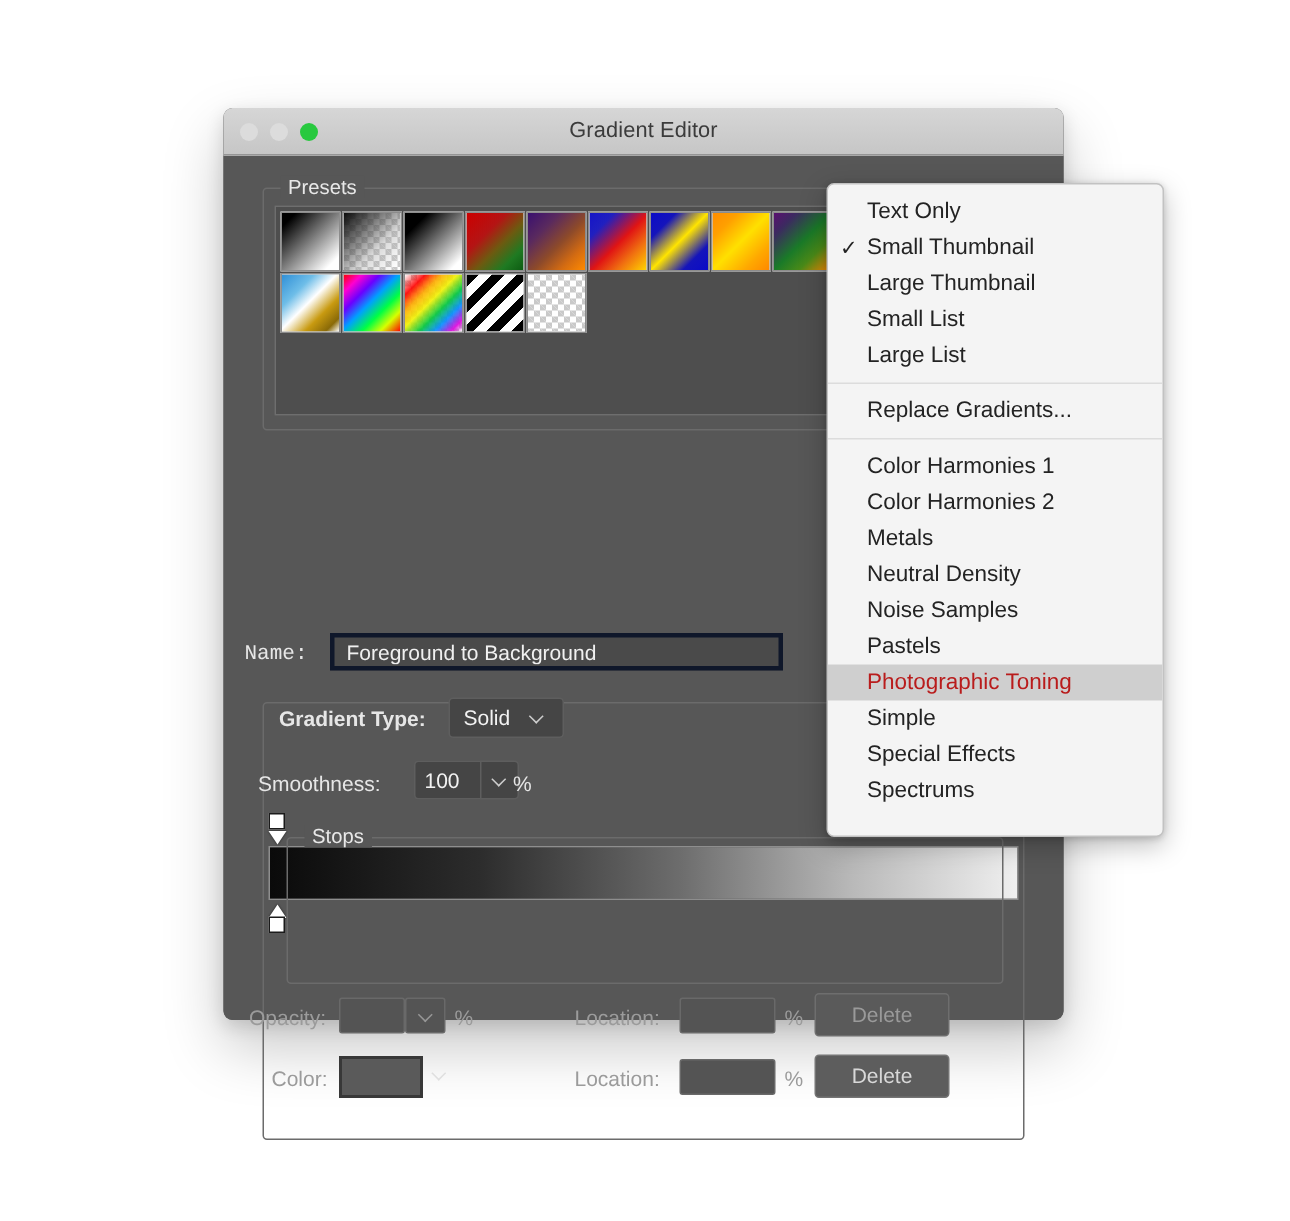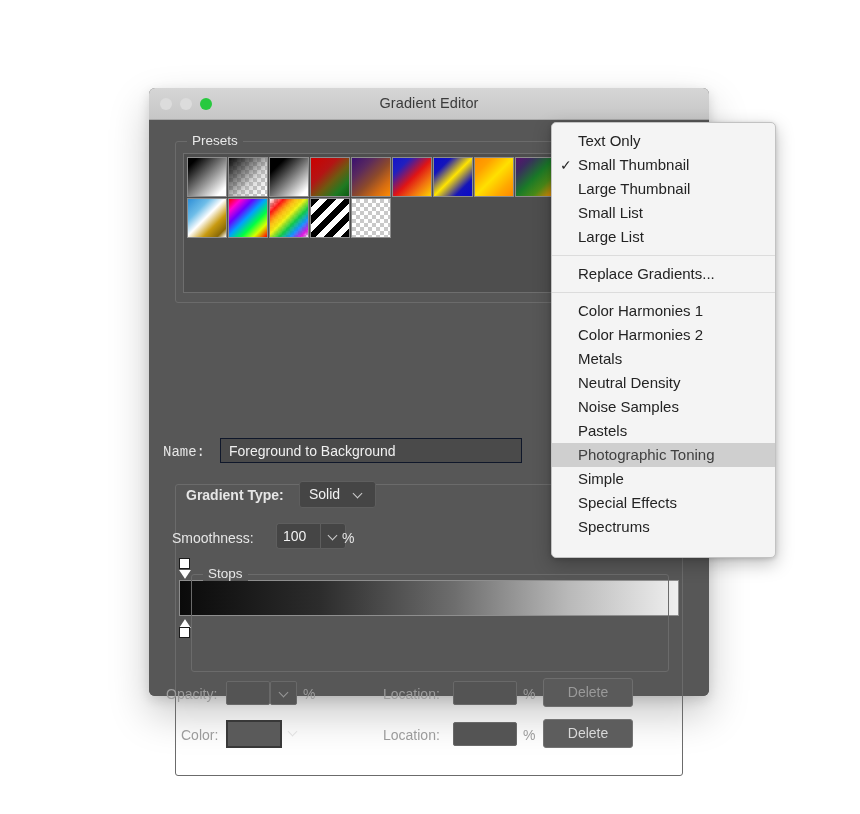--- a/index.html
+++ b/index.html
@@ -13,21 +13,21 @@
   }
   #root {
     position: relative;
     width: 860px; height: 814px;
     background: #ffffff;
   }
 
   
   .window {
     position: absolute;
-    left: 149px; top: 88px;
+    left: 149px; top: 72px;
     width: 560px; height: 608px;
     background: #575757;
     border-radius: 6px;
     box-shadow: 0 18px 40px rgba(0,0,0,0.22), 0 4px 12px rgba(0,0,0,0.13);
   }
   .titlebar {
     position: absolute; left: 0; top: 0;
     width: 100%; height: 32px;
     border-radius: 6px 6px 0 0;
     background: linear-gradient(#d6d6d6, #c6c6c6);
@@ -127,21 +127,21 @@
     color: #e6e6e6;
   }
   .lbl.dim { color: #9b9b9b; }
 
   #name-label { left: 14px; top: 324px; font-family: Liberation Mono, monospace; }
   #name-input {
     position: absolute;
     left: 71px; top: 318px;
     width: 302px; height: 25px;
     background: #4a4a4a;
-    border: 1px solid #0f172a;
+    border: 3px solid #0f172a;
     color: #f0f0f0;
     font-size: 14px;
     font-family: "Liberation Sans", sans-serif;
     padding: 0 8px;
     outline: none;
   }
 
   
   #lower-group {
     left: 26px; top: 364px;
@@ -340,21 +340,21 @@
     position: relative;
     height: 24px;
     line-height: 24px;
     padding-left: 26px;
     font-size: 15px;
     color: #232323;
     white-space: nowrap;
   }
   .menu-item.selected {
     background: #cfcfcf;
-    color: #404040;
+    color: #b91c1c;
   }
   .menu-item .check {
     position: absolute;
     left: 8px; top: 0;
     font-size: 14px;
     color: #232323;
   }
   .menu-sep {
     height: 1px;
     background: #dcdcdc;

